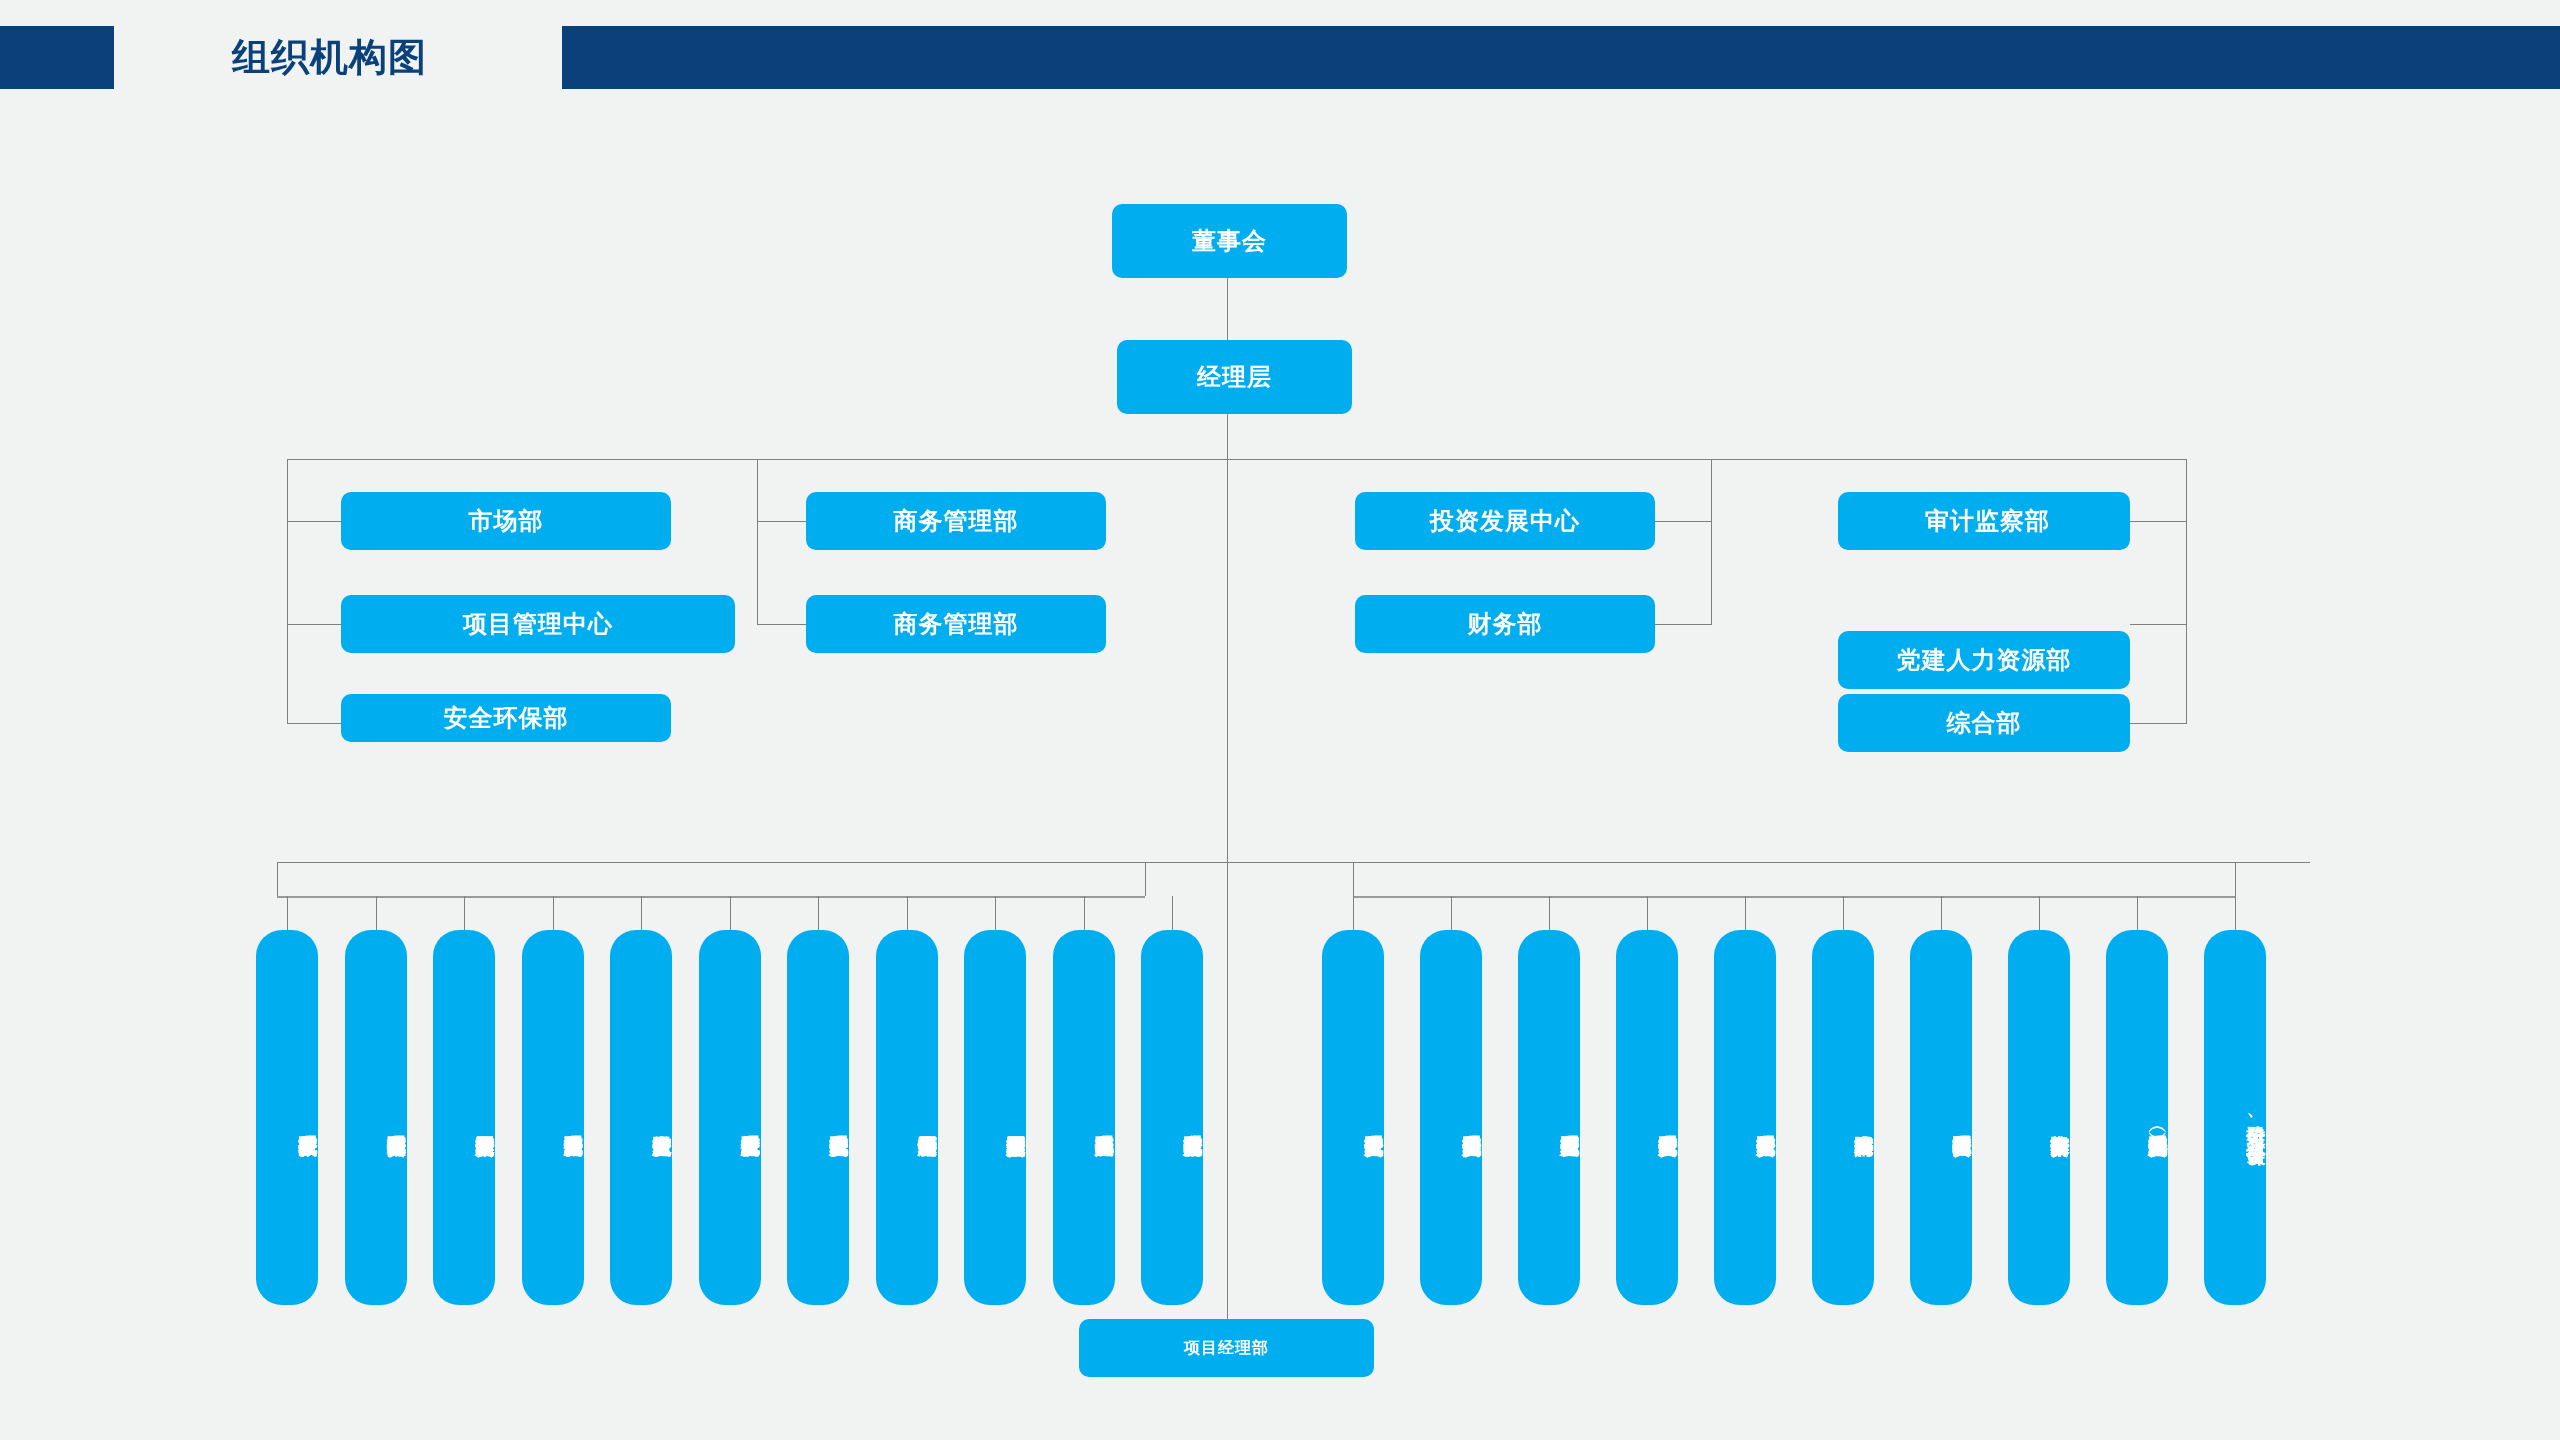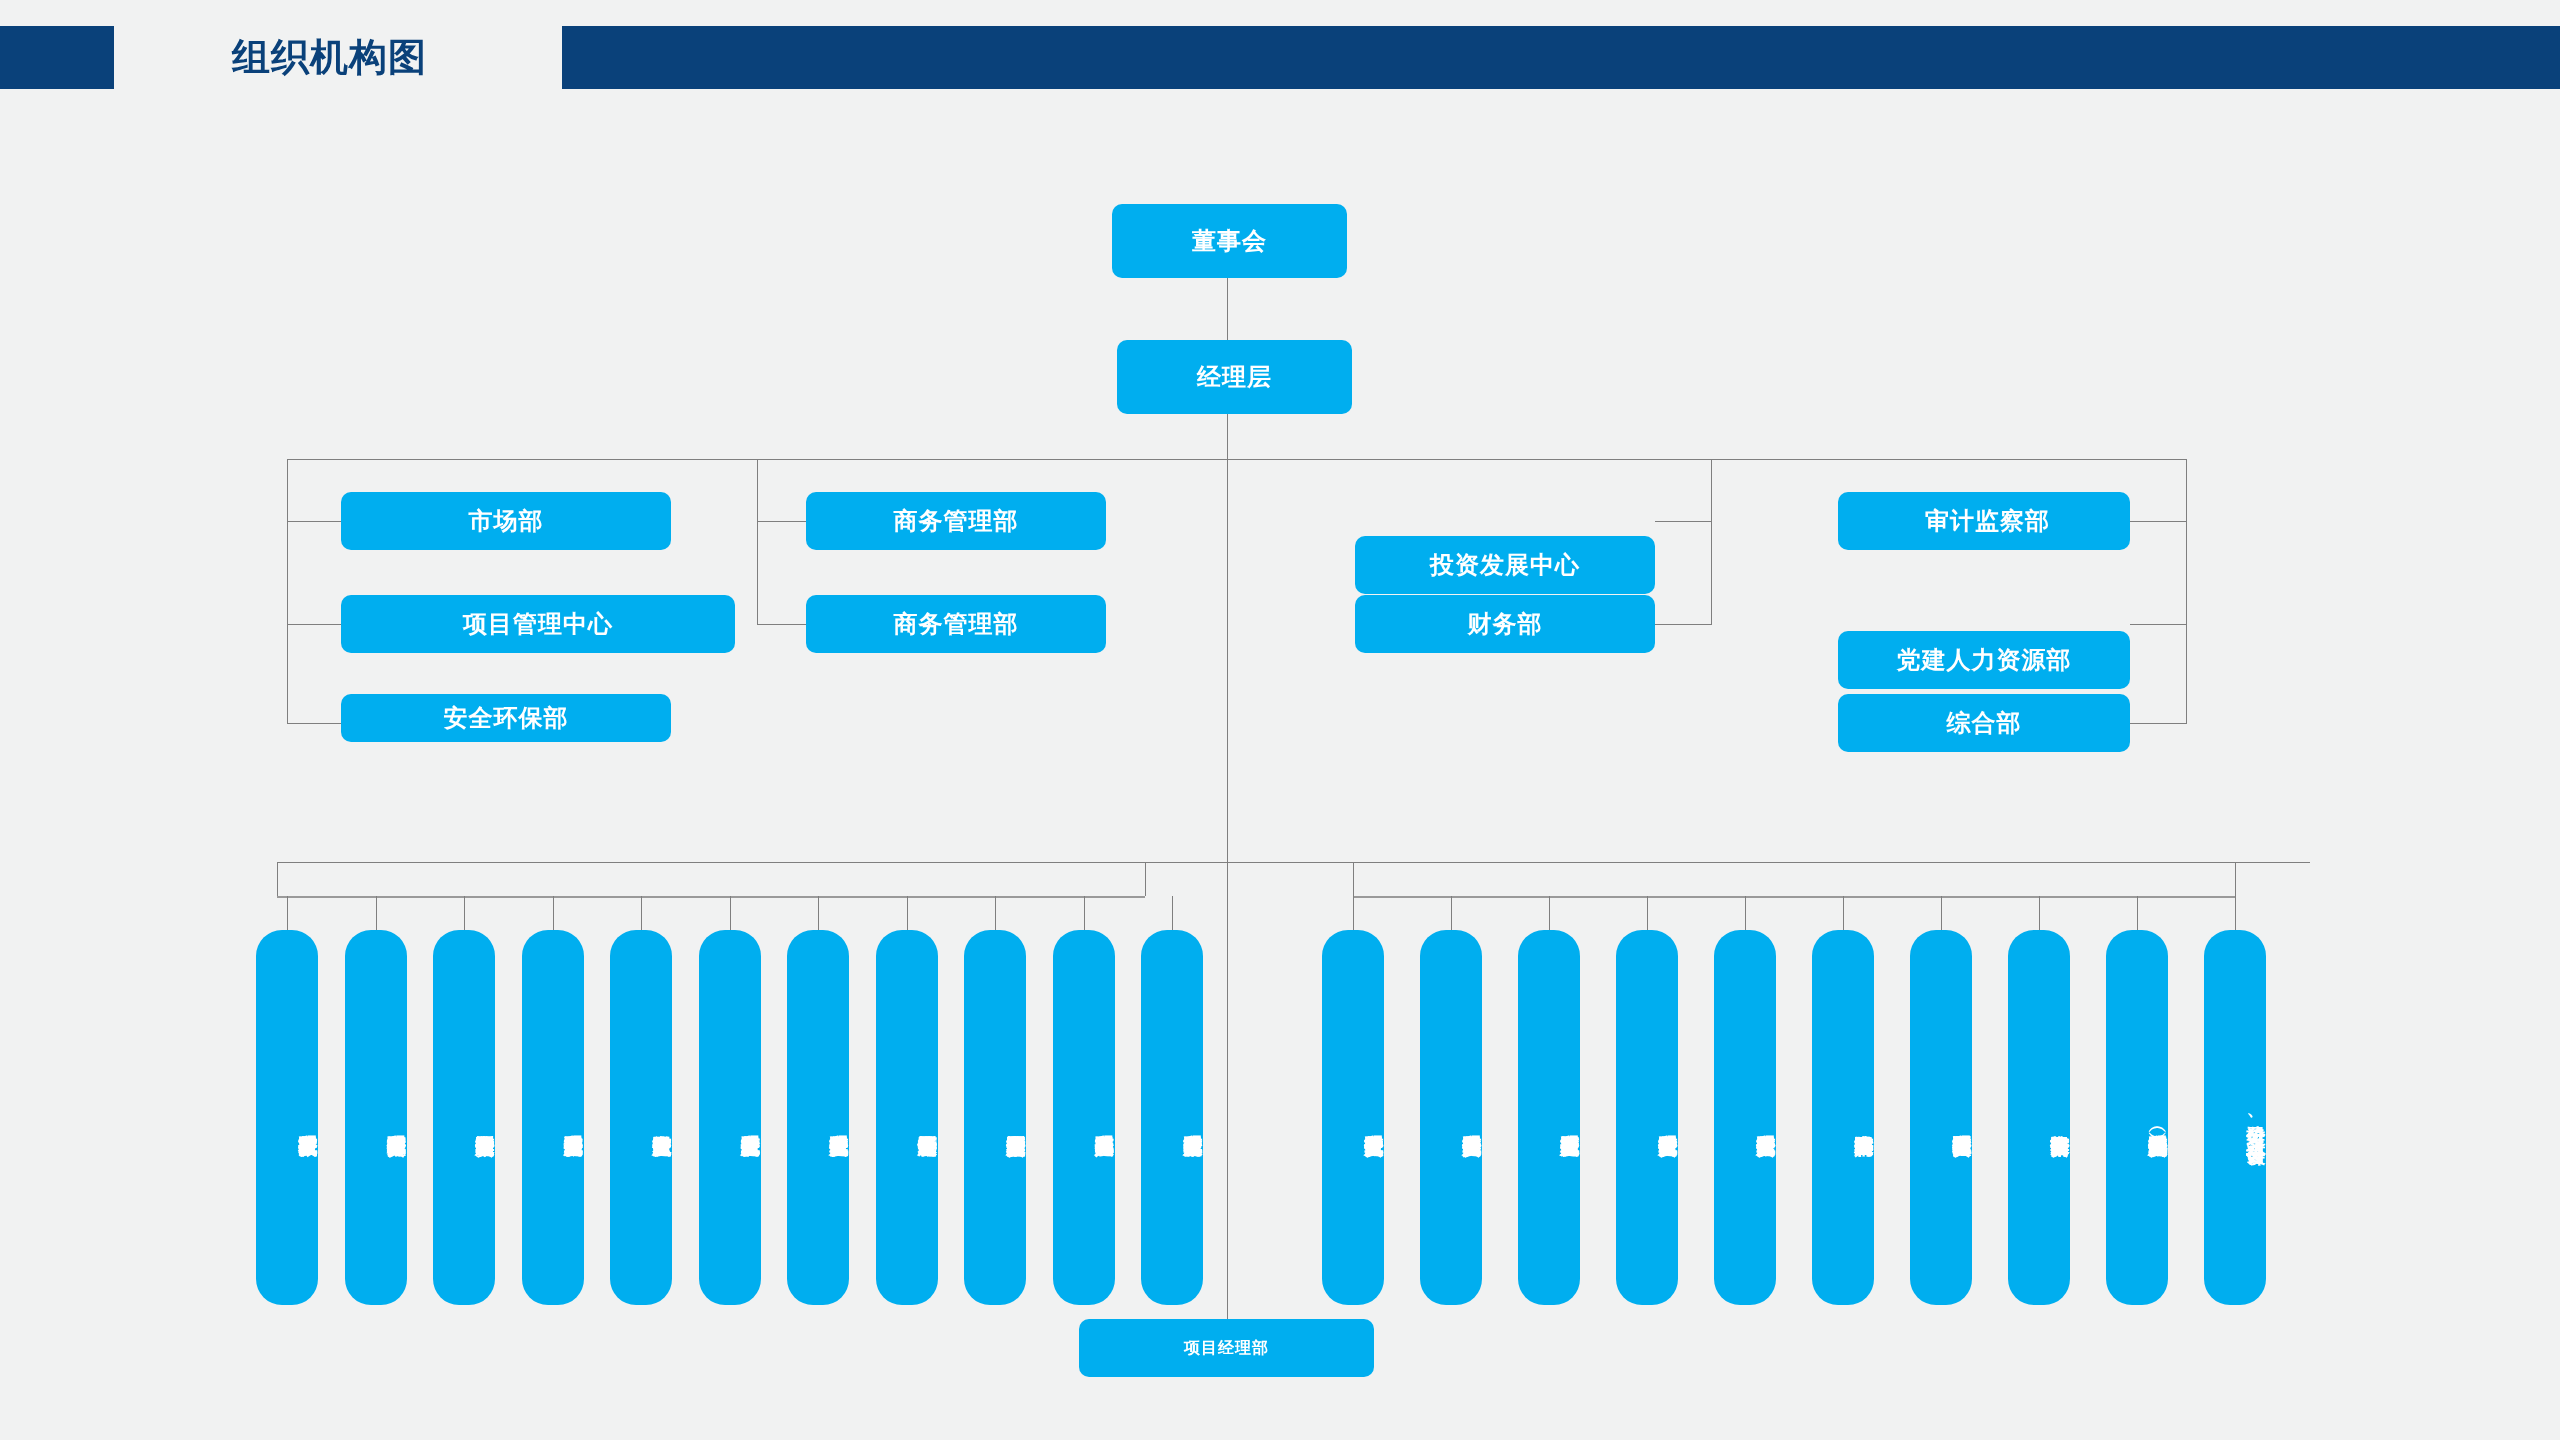--- a/index.html
+++ b/index.html
@@ -192,21 +192,21 @@
 <div class="node h top" style="left:1112px; top:204px; width:235px; height:74px;">董事会</div>
 <div class="node h top" style="left:1117px; top:340px; width:235px; height:74px;">经理层</div>
 
 <div class="node h" style="left:341px; top:492px; width:330px; height:58px;">市场部</div>
 <div class="node h" style="left:341px; top:595px; width:394px; height:58px;">项目管理中心</div>
 <div class="node h" style="left:341px; top:694px; width:330px; height:48px;">安全环保部</div>
 
 <div class="node h" style="left:806px; top:492px; width:300px; height:58px;">商务管理部</div>
 <div class="node h" style="left:806px; top:595px; width:300px; height:58px;">商务管理部</div>
 
-<div class="node h" style="left:1355px; top:492px; width:300px; height:58px;margin-top:44px;">投资发展中心</div>
+<div class="node h" style="left:1355px; top:492px; width:300px; height:58px;">投资发展中心</div>
 <div class="node h" style="left:1355px; top:595px; width:300px; height:58px;">财务部</div>
 
 <div class="node h" style="left:1838px; top:492px; width:292px; height:58px;padding-left:7px;">审计监察部</div>
 <div class="node h" style="left:1838px; top:595px; width:292px; height:58px;margin-top:36px;">党建人力资源部</div>
 <div class="node h" style="left:1838px; top:694px; width:292px; height:58px;">综合部</div>
 
 <div id="leaves-left">
     <div class="leaf" style="left: 256px; top: 930px; width: 62px; height: 375px;">安徽茂诚路桥工程有限公司</div>
     <div class="leaf" style="left: 344.5px; top: 930px; width: 62px; height: 375px;">阜阳市顺鑫工程劳务有限责任公司</div>
     <div class="leaf" style="left: 433px; top: 930px; width: 62px; height: 375px;">阜阳市新路诚创建设开发有限责任公司</div>

